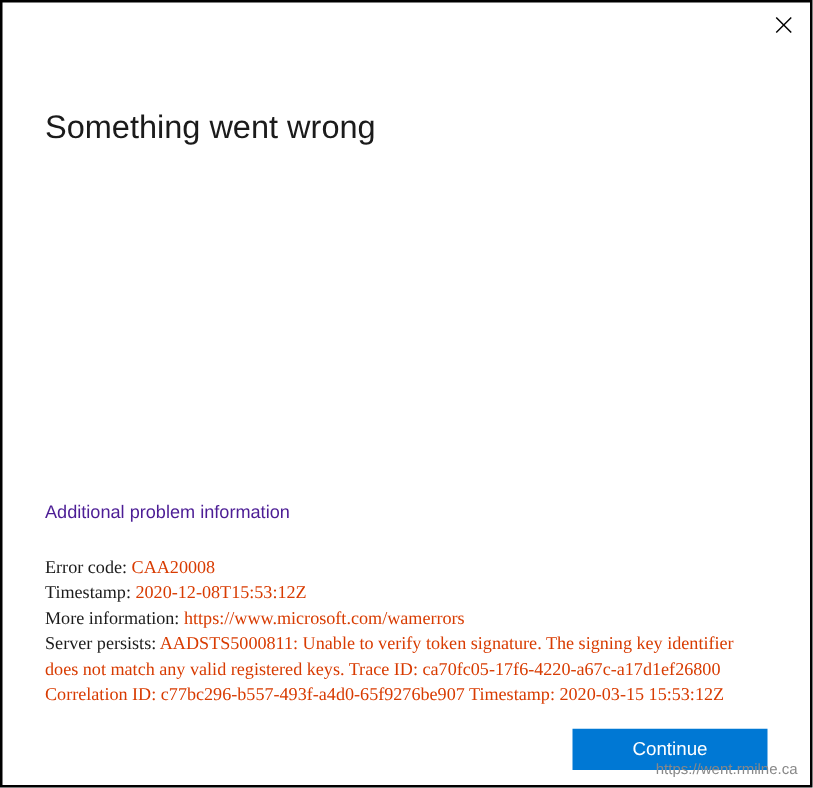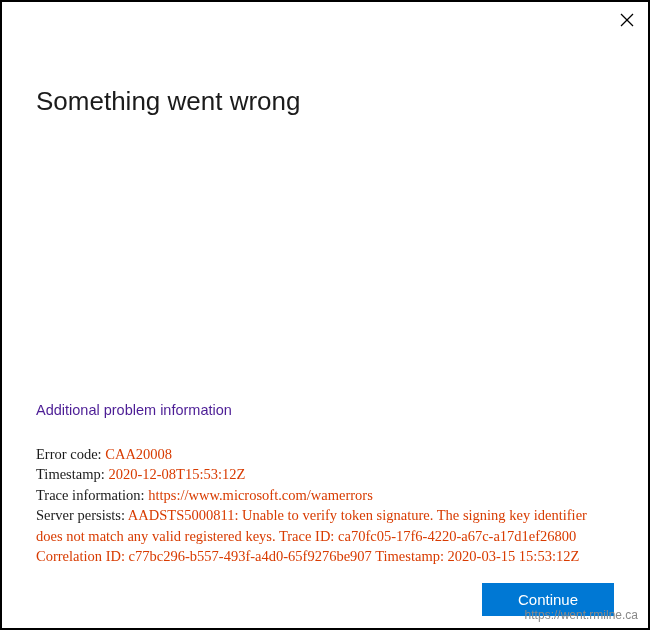--- a/index.html
+++ b/index.html
@@ -83,21 +83,21 @@
     .btn-row {
       display: flex;
       justify-content: flex-end;
       padding: 16px 34px 12px 34px;
     }
     .continue-btn {
       background: #0078d4;
       color: #fff;
       border: none;
       font-size: 15px;
-      padding: 8px 36px;
+      padding: 8px 48px;
       cursor: pointer;
       font-family: inherit;
     }
     .watermark {
       position: absolute;
       right: 10px;
       bottom: 6px;
       font-size: 12px;
       color: #888;
     }
@@ -118,21 +118,21 @@
   <div class="content">
     <h1 class="heading">Something went wrong</h1>
 
     <div class="spacer"></div>
 
     <p class="additional-label">Additional problem information</p>
 
     <div class="details">
       <div class="row"><span>Error code: </span><span class="red">CAA20008</span></div>
       <div class="row"><span>Timestamp: </span><span class="red">2020-12-08T15:53:12Z</span></div>
-      <div class="row"><span>Trace information: </span><span class="red">https://www.microsoft.com/wamerrors</span></div>
+      <div class="row"><span>More information: </span><span class="red">https://www.microsoft.com/wamerrors</span></div>
       <div class="row"><span>Server persists: </span><span class="red">AADSTS5000811: Unable to verify token signature. The signing key identifier does not match any valid registered keys. Trace ID: ca70fc05-17f6-4220-a67c-a17d1ef26800 Correlation ID: c77bc296-b557-493f-a4d0-65f9276be907 Timestamp: 2020-03-15 15:53:12Z</span></div>
     </div>
   </div>
 
   <div class="btn-row">
     <button class="continue-btn">Continue</button>
   </div>
 
   <div class="watermark">https://went.rmilne.ca</div>
 </div>

